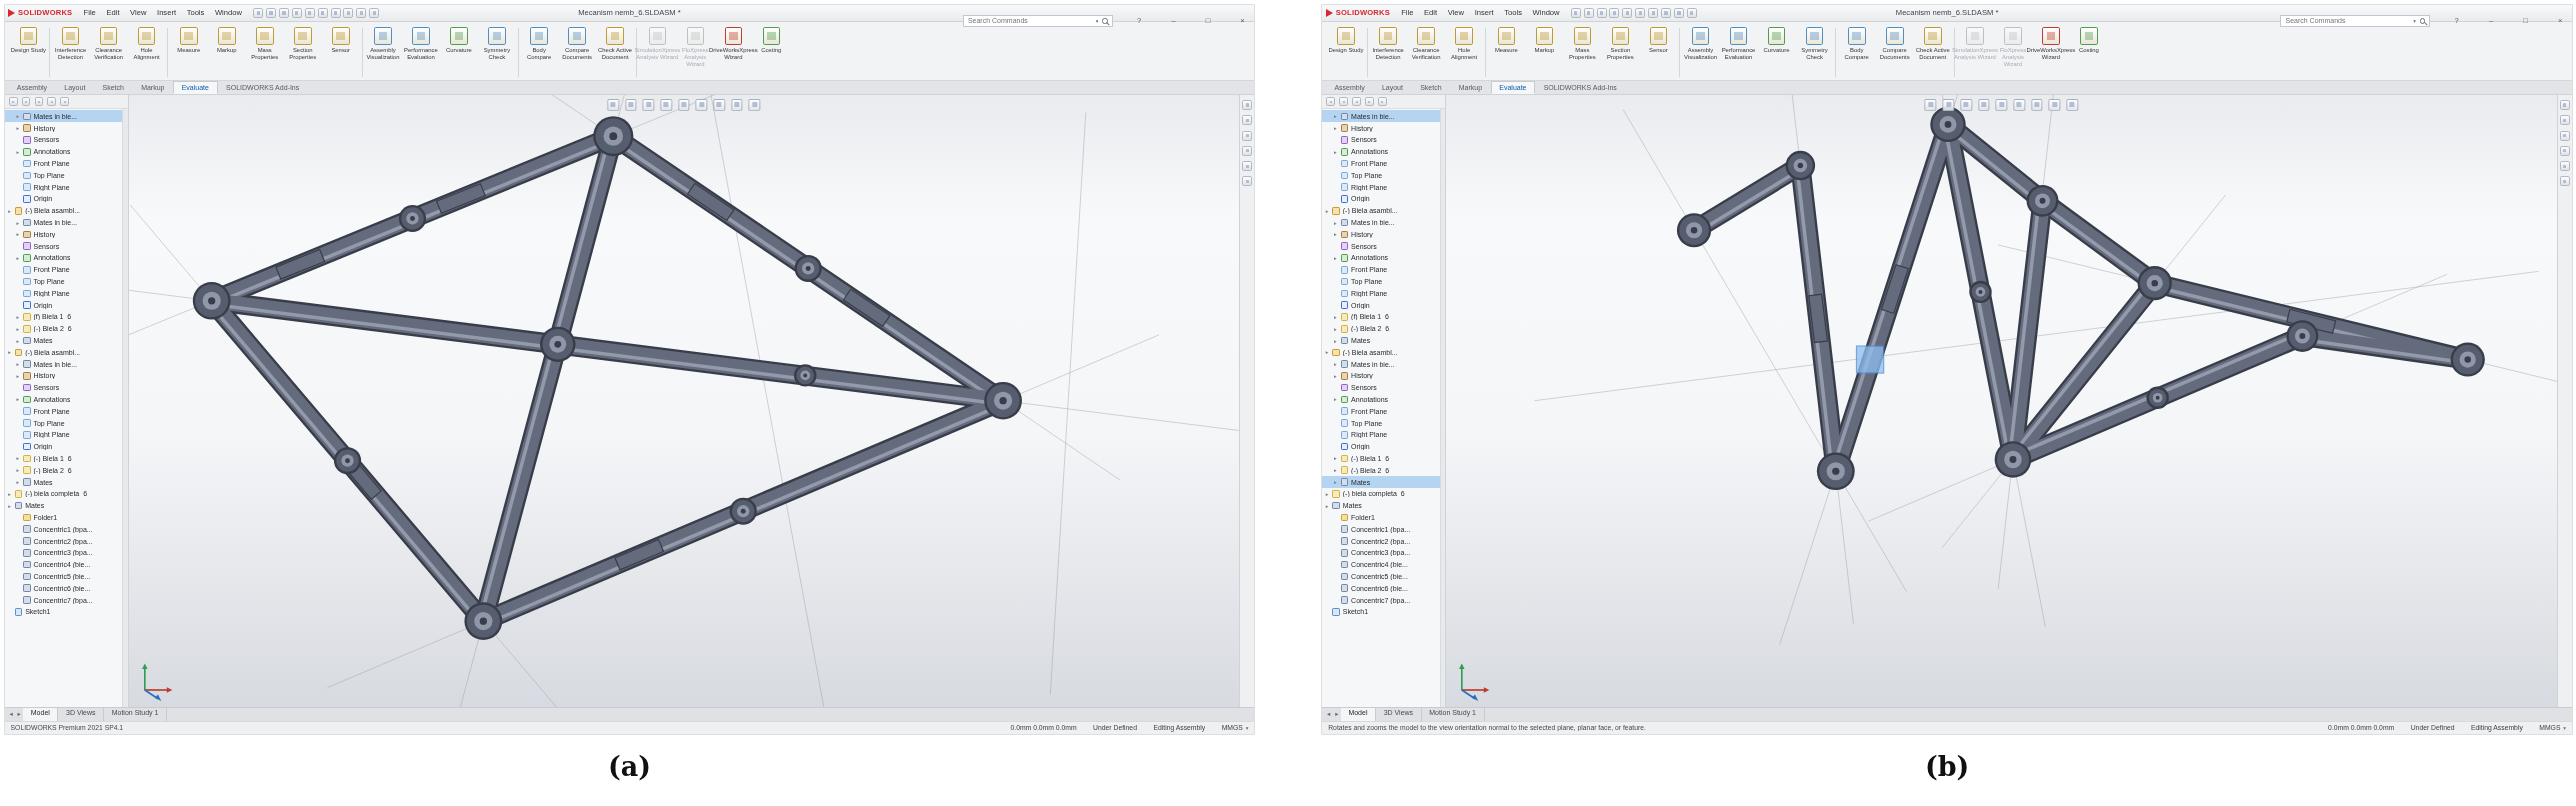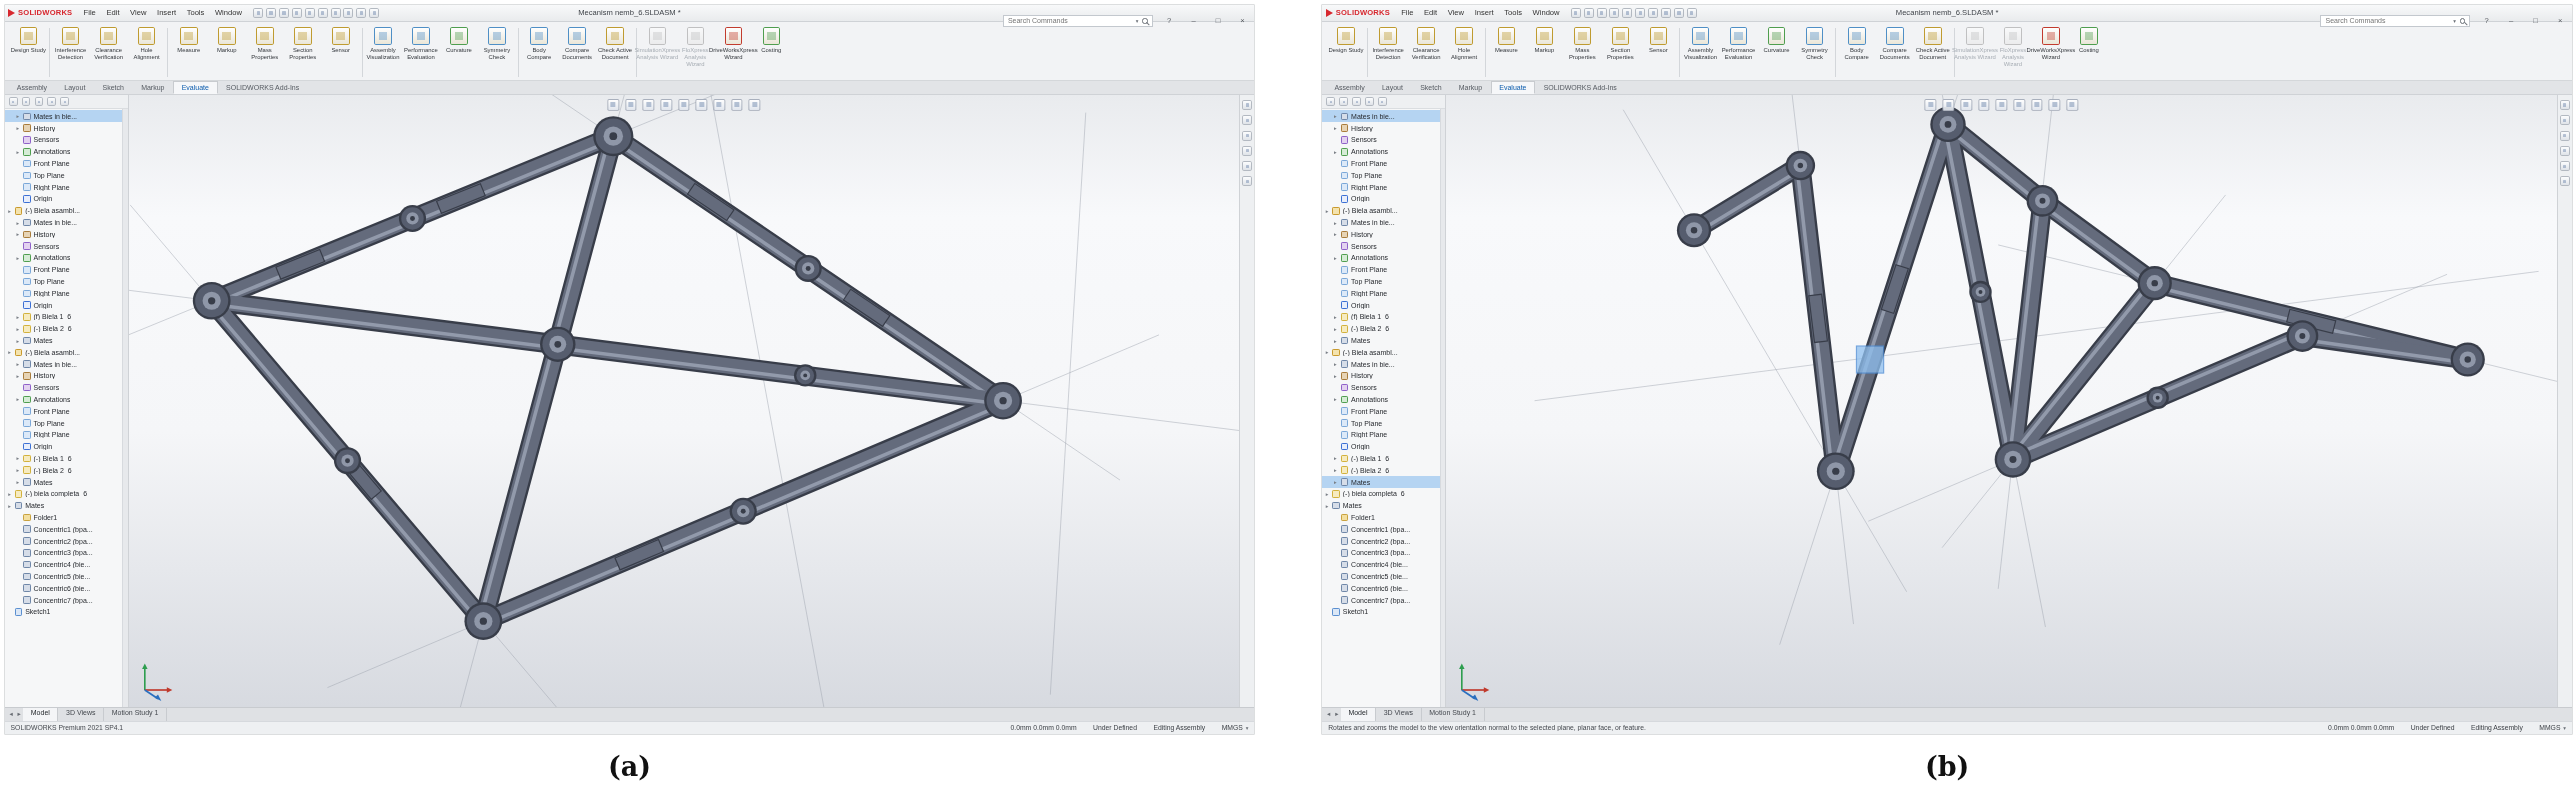--- a/index.html
+++ b/index.html
@@ -20,21 +20,21 @@
   .logo { display: flex; align-items: center; gap: 2.9px; margin-right: 5.9px; }
   .logo-tri { width: 0; height: 0; border-top: 4.1px solid transparent; border-bottom: 4.1px solid transparent; border-left: 7px solid #d7282f; }
   .logo-text { color: #d7282f; font-weight: bold; font-size: 7.6px; letter-spacing: 0.2px; }
   .menubar { display: flex; }
   .menu-item { padding: 0 5.3px; color: #333; }
   .quickbar { display: flex; gap: 2.9px; margin-left: 5.9px; align-items: center; }
   .chip { display: inline-block; border-radius: 1.8px; border: 0.6px solid #b3b9c1; background: linear-gradient(#fcfdfe,#dfe3e8); position: relative; }
   .chip::after { content: ""; position: absolute; inset: 2.4px; background: #7d94b5; opacity: .55; border-radius: 0.6px; }
   .qchip { width: 10px; height: 10px; }
   .doc-title { position: absolute; left: 50%; transform: translateX(-50%); color: #3f4349; font-size: 7.6px; white-space: nowrap; }
-  .tb-right { margin-left: auto; display: flex; align-items: center; gap: 8px; margin-top: 16px; }
+  .tb-right { margin-left: auto; display: flex; align-items: center; gap: 18px; margin-top: 16px; }
   .searchbox { display: flex; align-items: center; background: #fff; border: 0.6px solid #c3c8ce; height: 12.4px; width: 150px; padding: 0 4.1px; gap: 4.1px; }
   .search-input { border: none; outline: none; flex: 1; font-size: 7px; color: #666; background: transparent; font-family: inherit; }
   .mag { width: 5.3px; height: 5.3px; border: 0.9px solid #6b7077; border-radius: 50%; position: relative; flex: none; }
   .mag::after { content: ""; position: absolute; width: 3.5px; height: 0.9px; background: #6b7077; transform: rotate(45deg); right: -2.9px; bottom: -1.2px; }
   .caret { font-size: 5.3px; color: #6b7077; }
   .wc { width: 16.5px; text-align: center; color: #55595f; font-size: 7.6px; line-height: 16.5px; }
 
   .ribbon { height: 59px; flex: none; background: #f2f3f5; border-bottom: 0.6px solid #d4d7da; display: flex; align-items: flex-start; padding: 2.4px 2.4px 0 4.7px; overflow: hidden; }
   .rbtn { width: 38px; flex: none; display: flex; flex-direction: column; align-items: center; gap: 2.4px; padding-top: 2.4px; }
   .ricon { width: 17.6px; height: 17.6px; flex: none; border: 1.2px solid var(--c,#bf9b30); background: linear-gradient(#ffffff,#eae6d8); border-radius: 1.8px; position: relative; }

